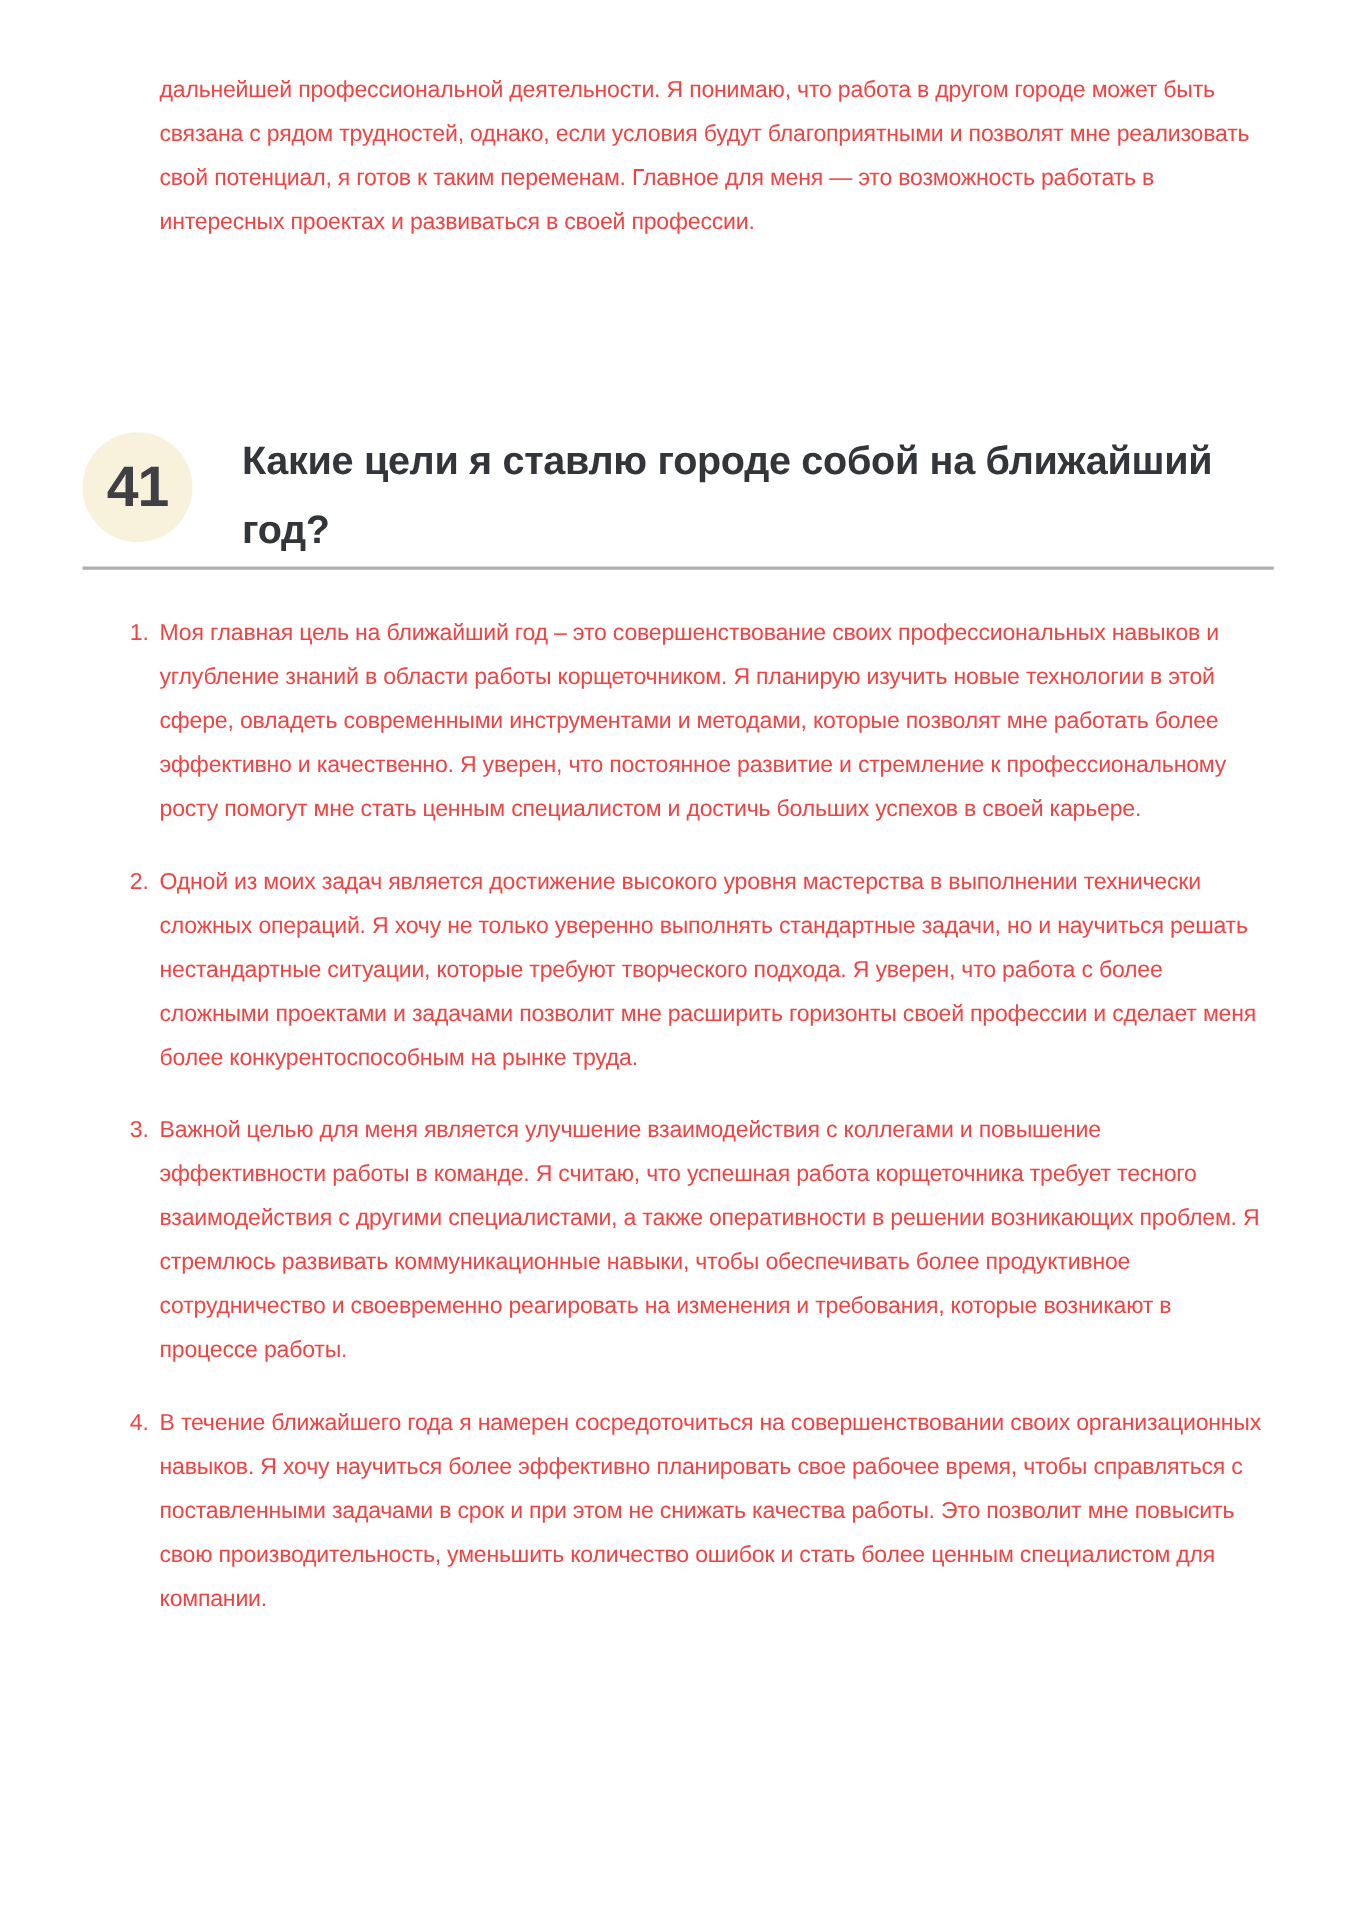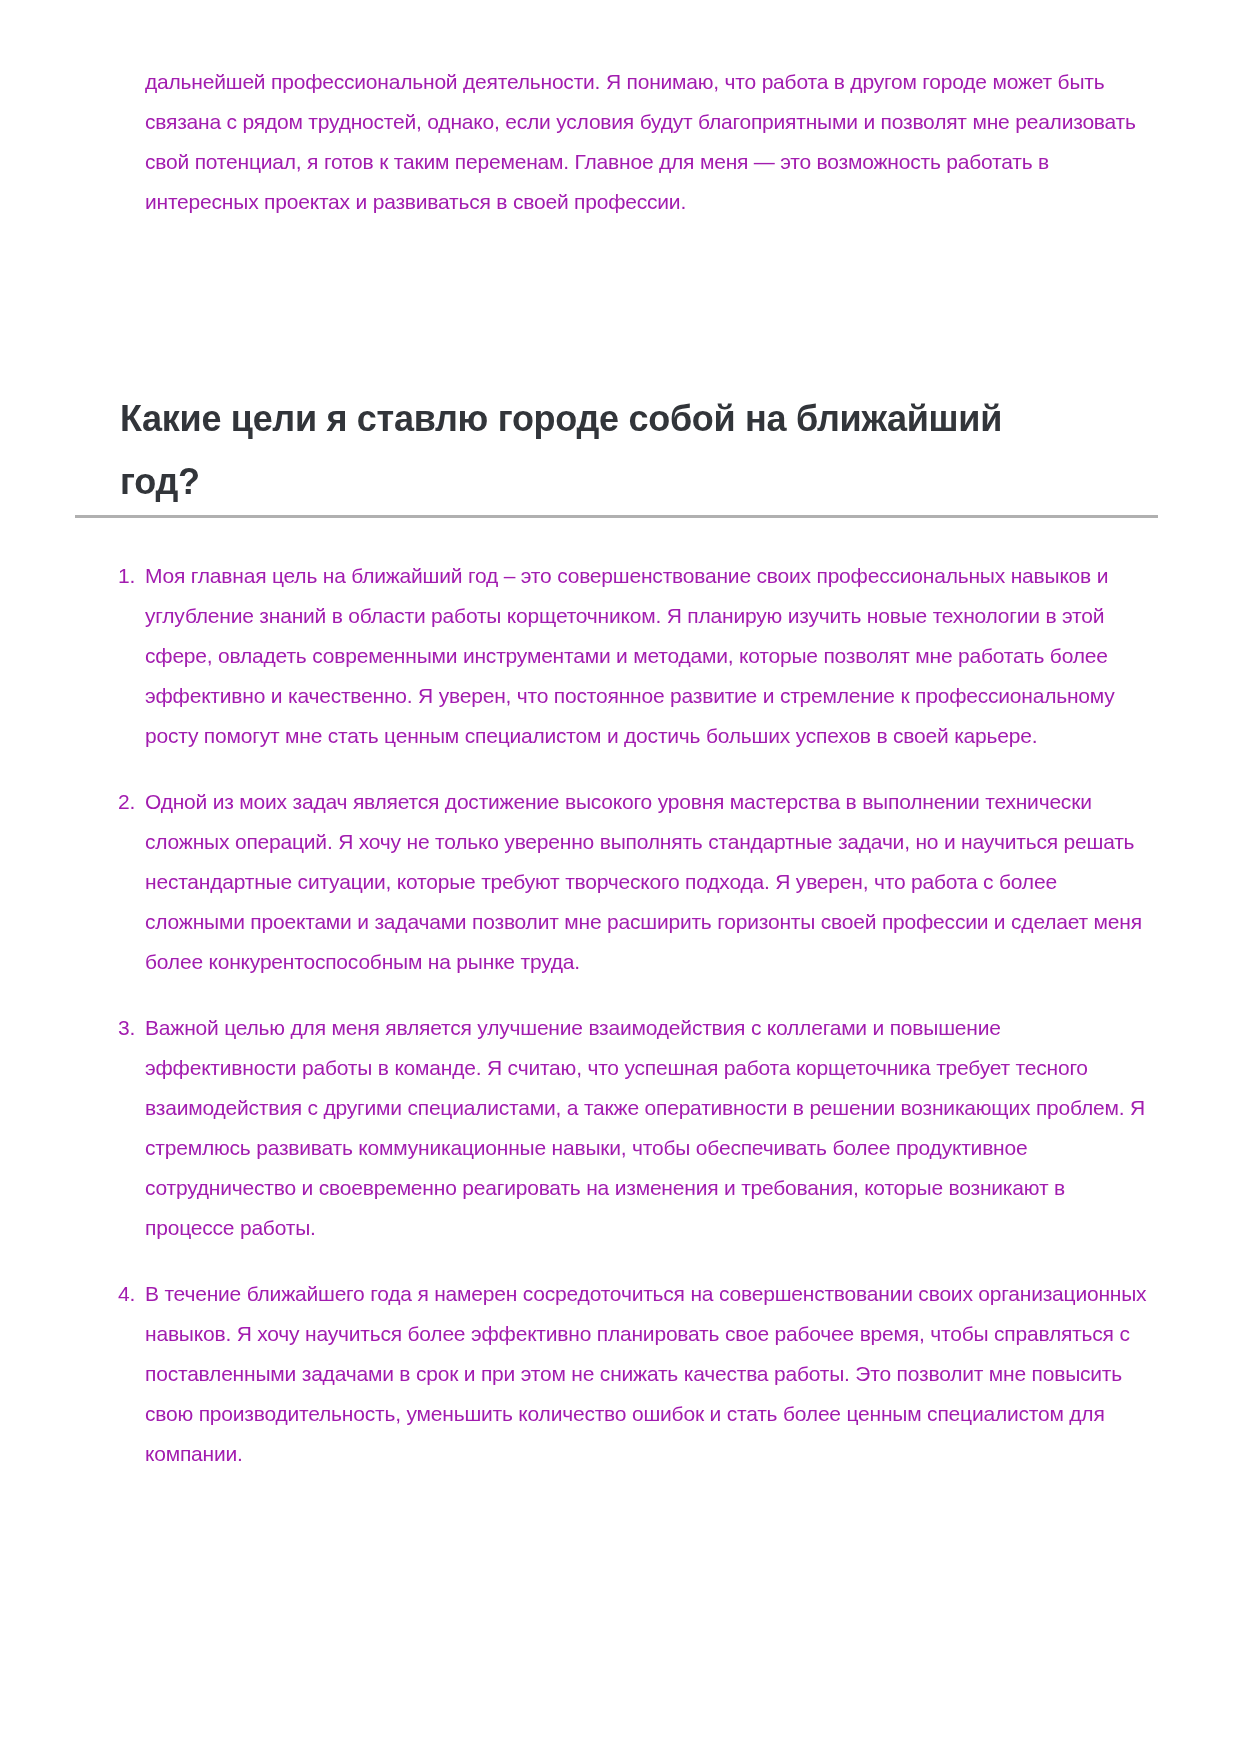--- a/index.html
+++ b/index.html
@@ -12,21 +12,21 @@
     height: 1753px;
     position: relative;
     font-family: "Liberation Sans", "DejaVu Sans", sans-serif;
     color: #3b3d40;
     overflow: hidden;
   }
   .body-text {
     font-size: 21px;
     line-height: 40px;
     letter-spacing: -0.2px;
-    color: #a21caf;
+    color: #ef4444;
   }
   .cont-paragraph {
     padding-top: 62px;
     margin: 0 84px 0 145px;
   }
   .section-header {
     margin: 171px 81px 0 75px;
     display: flex;
     align-items: flex-start;
     border-bottom: 3px solid #b0b0b0;
@@ -74,20 +74,23 @@
   }
 </style>
 </head>
 <body>
 
 <main>
 
   <p class="body-text cont-paragraph">дальнейшей профессиональной деятельности. Я понимаю, что работа в другом городе может быть связана с рядом трудностей, однако, если условия будут благоприятными и позволят мне реализовать свой потенциал, я готов к таким переменам. Главное для меня — это возможность работать в интересных проектах и развиваться в своей профессии.</p>
 
   <header class="section-header">
+    <div class="badge">
+      <span>41</span>
+    </div>
     <h2 class="section-title">Какие цели я ставлю городе собой на ближайший год?</h2>
   </header>
 
   <ol class="goals body-text">
     <li>
       <span class="num">1.</span>
       <span>Моя главная цель на ближайший год – это совершенствование своих профессиональных навыков и углубление знаний в области работы корщеточником. Я планирую изучить новые технологии в этой сфере, овладеть современными инструментами и методами, которые позволят мне работать более эффективно и качественно. Я уверен, что постоянное развитие и стремление к профессиональному росту помогут мне стать ценным специалистом и достичь больших успехов в своей карьере.</span>
     </li>
     <li>
       <span class="num">2.</span>

